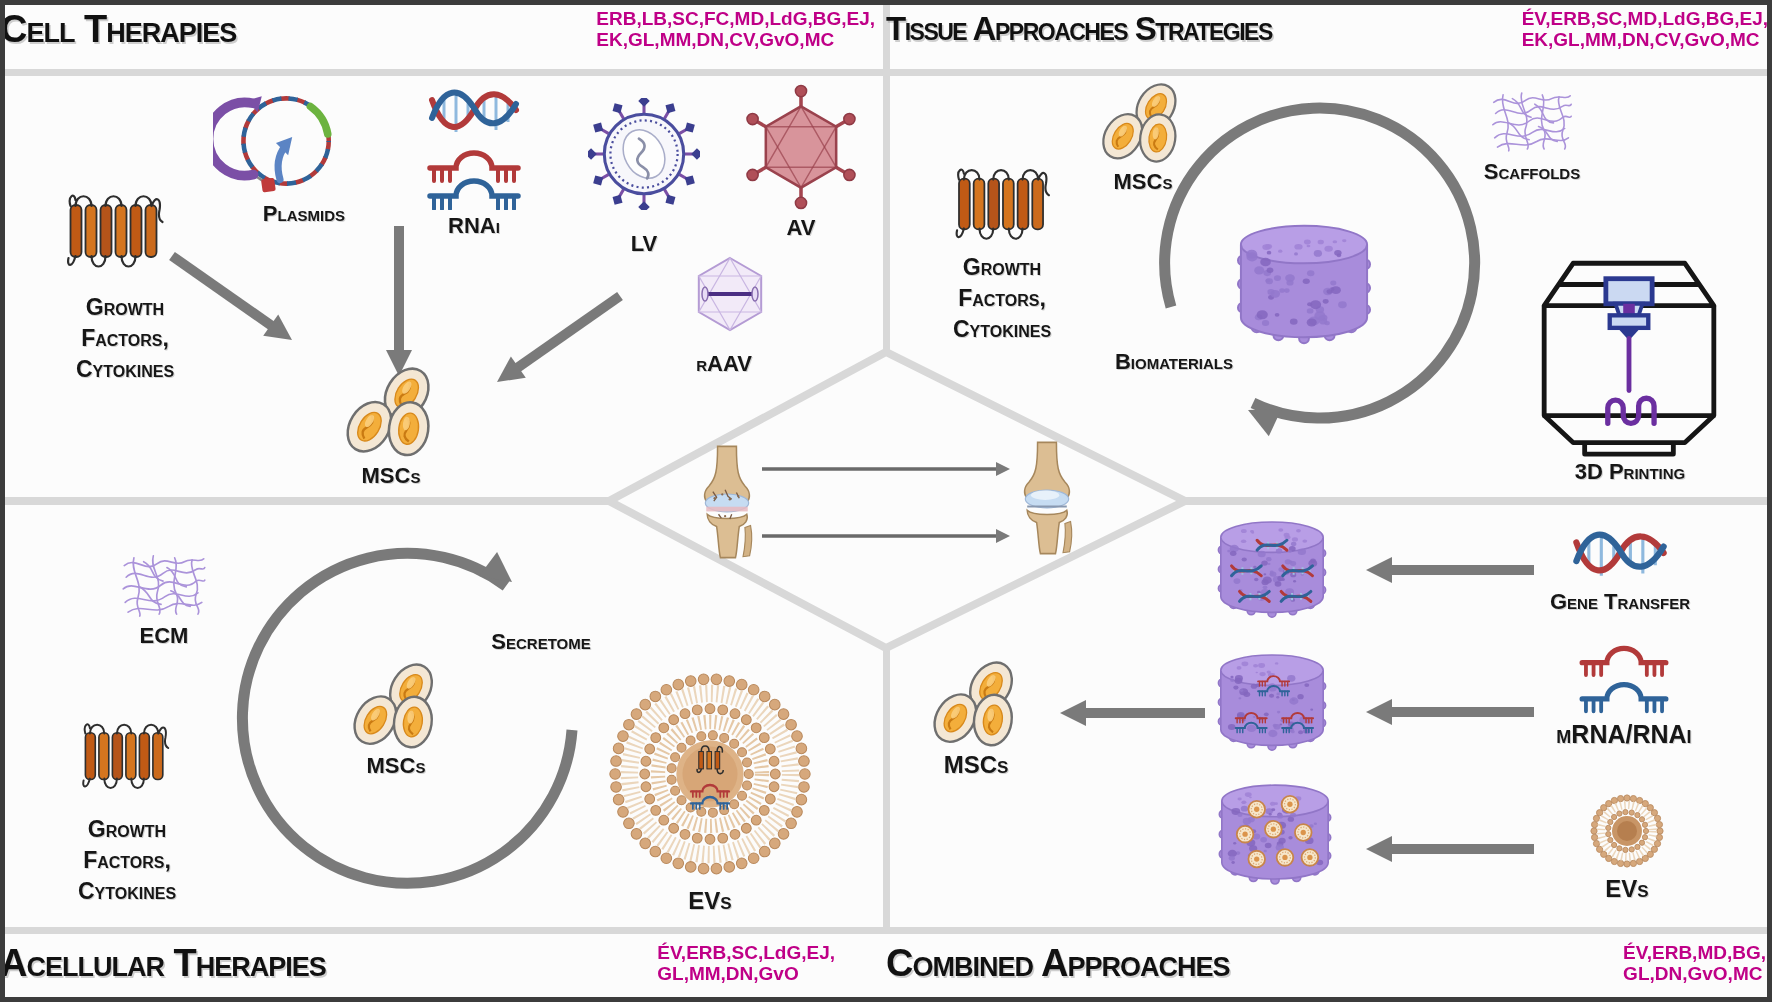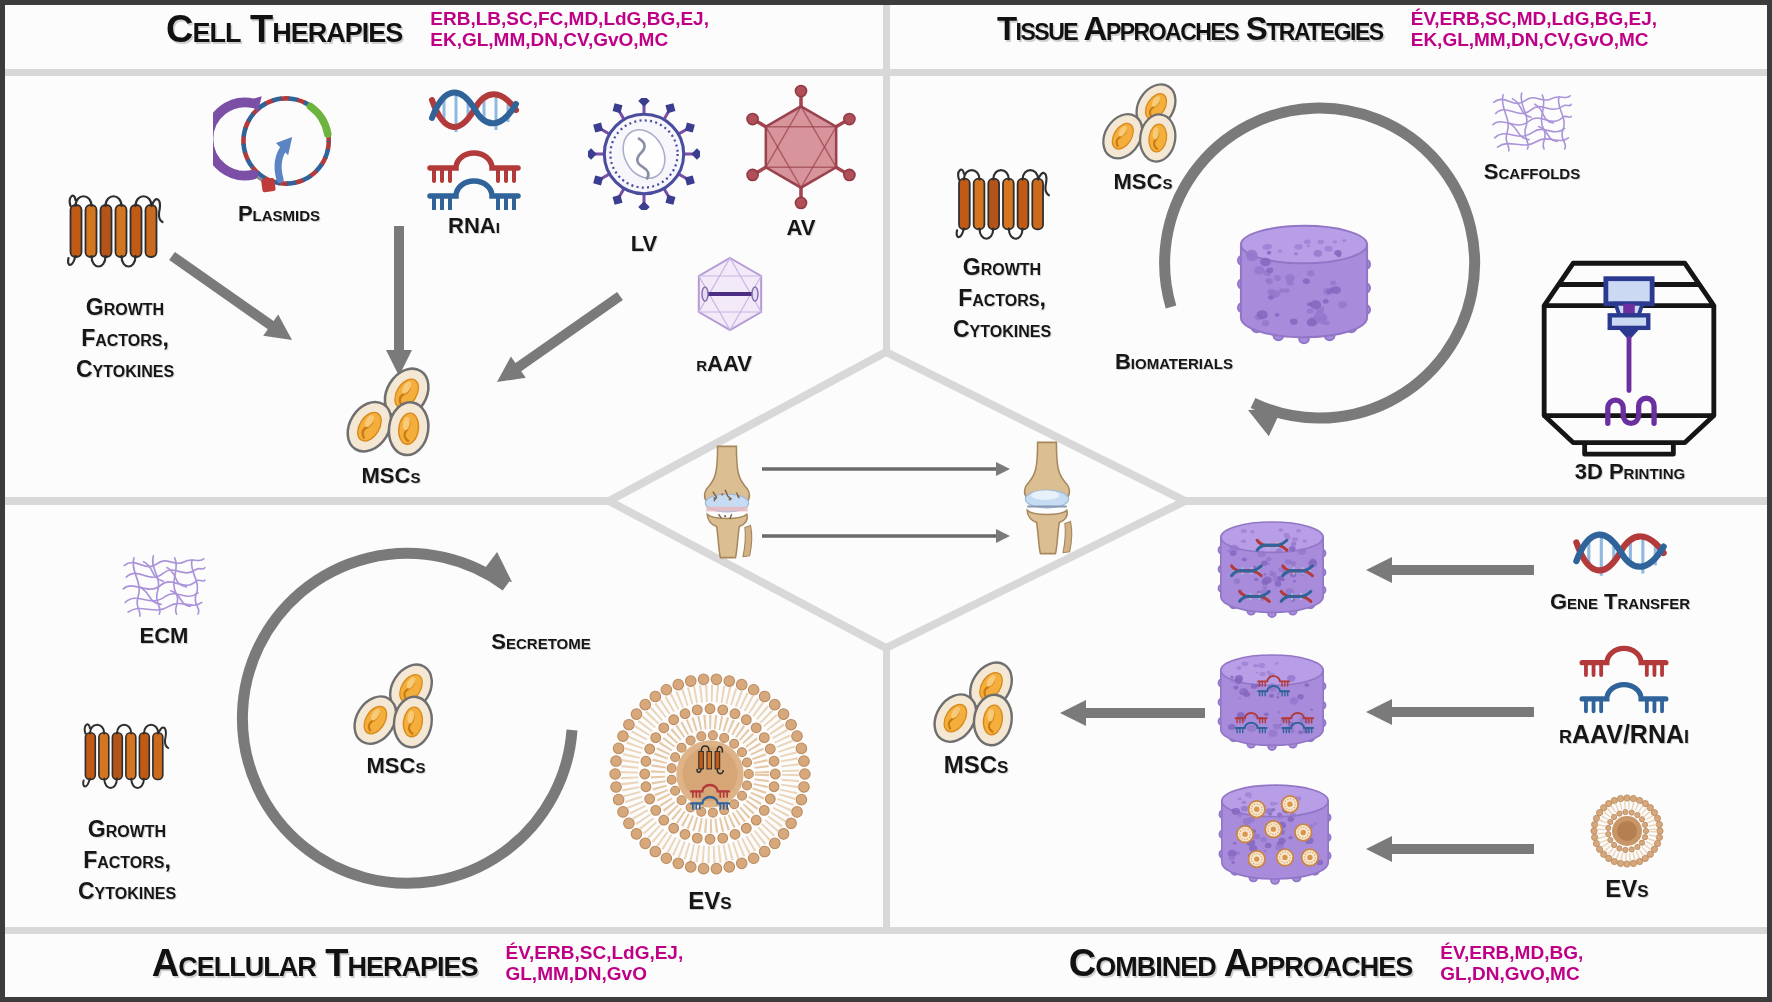--- a/index.html
+++ b/index.html
@@ -6,21 +6,21 @@
   .stage{position:relative;width:1772px;height:1002px;background:#FCFCFC;overflow:hidden;
          font-family:"Liberation Sans",sans-serif;color:#1b1b1b;}
   .frame{position:absolute;inset:0;border:5px solid #3C3C3C;pointer-events:none;z-index:50;}
   #diagram-svg{position:absolute;left:0;top:0;z-index:1;}
   .icon{position:absolute;z-index:3;}
   .icon svg{width:100%;height:100%;display:block;}
   .lbl{position:absolute;z-index:4;font-weight:bold;font-variant:small-caps;
        font-size:22px;line-height:1.12;text-align:center;color:#161616;
        text-shadow:1px 1px 0 rgba(110,110,110,.30);white-space:nowrap;}
   .lbl-3l{font-size:23px;line-height:31px;}
-  .band{position:absolute;z-index:5;display:flex;align-items:center;justify-content:center;gap:28px;}
+  .band{position:absolute;z-index:5;display:flex;align-items:center;justify-content:space-between;gap:28px;}
   .band .title{font-weight:bold;font-variant:small-caps;font-size:38px;letter-spacing:-1px;
        color:#111;text-shadow:1.5px 1.5px 0 rgba(120,120,120,.35);white-space:nowrap;}
   .band .title.condensed{font-size:33px;letter-spacing:-1.5px;}
   .band .sup{font-weight:bold;font-size:19px;line-height:21px;text-align:left;white-space:nowrap;}
   .center-lbl{font-size:33px;letter-spacing:-0.5px;}
 </style>
 </head>
 <body>
 
 <div class="stage">
@@ -133,21 +133,21 @@
     <circle cx="72" cy="56" r="42" fill="none" stroke="#2F6399" stroke-width="4.5" stroke-dasharray="9 7" stroke-dashoffset="8"></circle>
     <path d="M40,89 A40,40 0 0 0 54,97" stroke="#888" stroke-width="2.4" fill="none"></path>
     <path d="M40,19 A36,36 0 1 0 40,89" stroke="#7B4FA6" stroke-width="9.5" fill="none" stroke-linecap="round"></path>
     <polygon points="48,12 34,16 44,28" fill="#7B4FA6"></polygon>
     <path d="M96,22 A42,42 0 0 1 113,49" stroke="#6CB33F" stroke-width="7.5" fill="none" stroke-linecap="round"></path>
     <path d="M66,94 C62,80 64,70 71,61" stroke="#5B84C4" stroke-width="7" fill="none" stroke-linecap="round"></path>
     <polygon points="78,52 62,58 74,70" fill="#5B84C4"></polygon>
     <rect x="48" y="93" width="13" height="13" rx="2" fill="#C03A3A" transform="rotate(-8 54 99)"></rect>
       </svg>
     </div>
-  <div class="lbl" style="left:213px;top:202px;width:132px;">Plasmids</div>
+  <div class="lbl" style="left:213px;top:202px;width:132px;text-align:right;">Plasmids</div>
   <div class="icon" style="left:424px;top:86px;width:100px;height:124px;">
       <svg viewBox="0 0 100 124">
         <g transform="translate(4,2)">
           <path d="M16,10 V36 M28,6 V44 M40,14 V32 M56,12 V34 M68,6 V42 M80,10 V34" stroke="#8FB9DE" stroke-width="3"></path>
     <path d="M4,12 C16,46 32,46 46,22 C58,0 74,2 88,22" stroke="#B23A3A" stroke-width="6" fill="none" stroke-linecap="round"></path>
     <path d="M4,30 C16,-2 32,-2 46,20 C58,42 74,40 88,16" stroke="#2F6399" stroke-width="6" fill="none" stroke-linecap="round"></path>
         </g>
         <g transform="translate(2,56)">
           <path d="M4,26 H30 A18,15 0 0 1 66,26 H92" stroke="#B23A3A" stroke-width="5.5" fill="none" stroke-linecap="round"></path>
     <path d="M8,26 V39 M16,26 V39 M24,26 V39 M72,26 V39 M80,26 V39 M88,26 V39" stroke="#B23A3A" stroke-width="4" stroke-linecap="round"></path>
@@ -963,21 +963,21 @@
         <g transform="translate(2,0)">
           <path d="M4,26 H30 A18,15 0 0 1 66,26 H92" stroke="#B23A3A" stroke-width="5.5" fill="none" stroke-linecap="round"></path>
     <path d="M8,26 V39 M16,26 V39 M24,26 V39 M72,26 V39 M80,26 V39 M88,26 V39" stroke="#B23A3A" stroke-width="4" stroke-linecap="round"></path>
         </g>
         <g transform="translate(2,38)">
           <path d="M4,26 H30 A18,15 0 0 1 66,26 H92" stroke="#2F6399" stroke-width="5.5" fill="none" stroke-linecap="round"></path>
     <path d="M8,26 V39 M16,26 V39 M24,26 V39 M72,26 V39 M80,26 V39 M88,26 V39" stroke="#2F6399" stroke-width="4" stroke-linecap="round"></path>
         </g>
       </svg>
     </div>
-  <div class="lbl" style="left:1522px;top:720px;width:204px;font-size:25px;">rAAV/RNAi</div>
+  <div class="lbl" style="left:1522px;top:720px;width:204px;font-size:25px;">mRNA/RNAi</div>
   <div class="icon" style="left:1590px;top:794px;width:74px;height:74px;">
       <svg viewBox="0 0 74 74">
     <circle cx="70.0" cy="37.0" r="3.1" fill="#D6A87C" stroke="#BE9066" stroke-width="1"></circle>
         <circle cx="69.4" cy="43.4" r="3.1" fill="#D6A87C" stroke="#BE9066" stroke-width="1"></circle>
         <circle cx="67.5" cy="49.6" r="3.1" fill="#D6A87C" stroke="#BE9066" stroke-width="1"></circle>
         <circle cx="64.4" cy="55.3" r="3.1" fill="#D6A87C" stroke="#BE9066" stroke-width="1"></circle>
         <circle cx="60.3" cy="60.3" r="3.1" fill="#D6A87C" stroke="#BE9066" stroke-width="1"></circle>
         <circle cx="55.3" cy="64.4" r="3.1" fill="#D6A87C" stroke="#BE9066" stroke-width="1"></circle>
         <circle cx="49.6" cy="67.5" r="3.1" fill="#D6A87C" stroke="#BE9066" stroke-width="1"></circle>
         <circle cx="43.4" cy="69.4" r="3.1" fill="#D6A87C" stroke="#BE9066" stroke-width="1"></circle>

